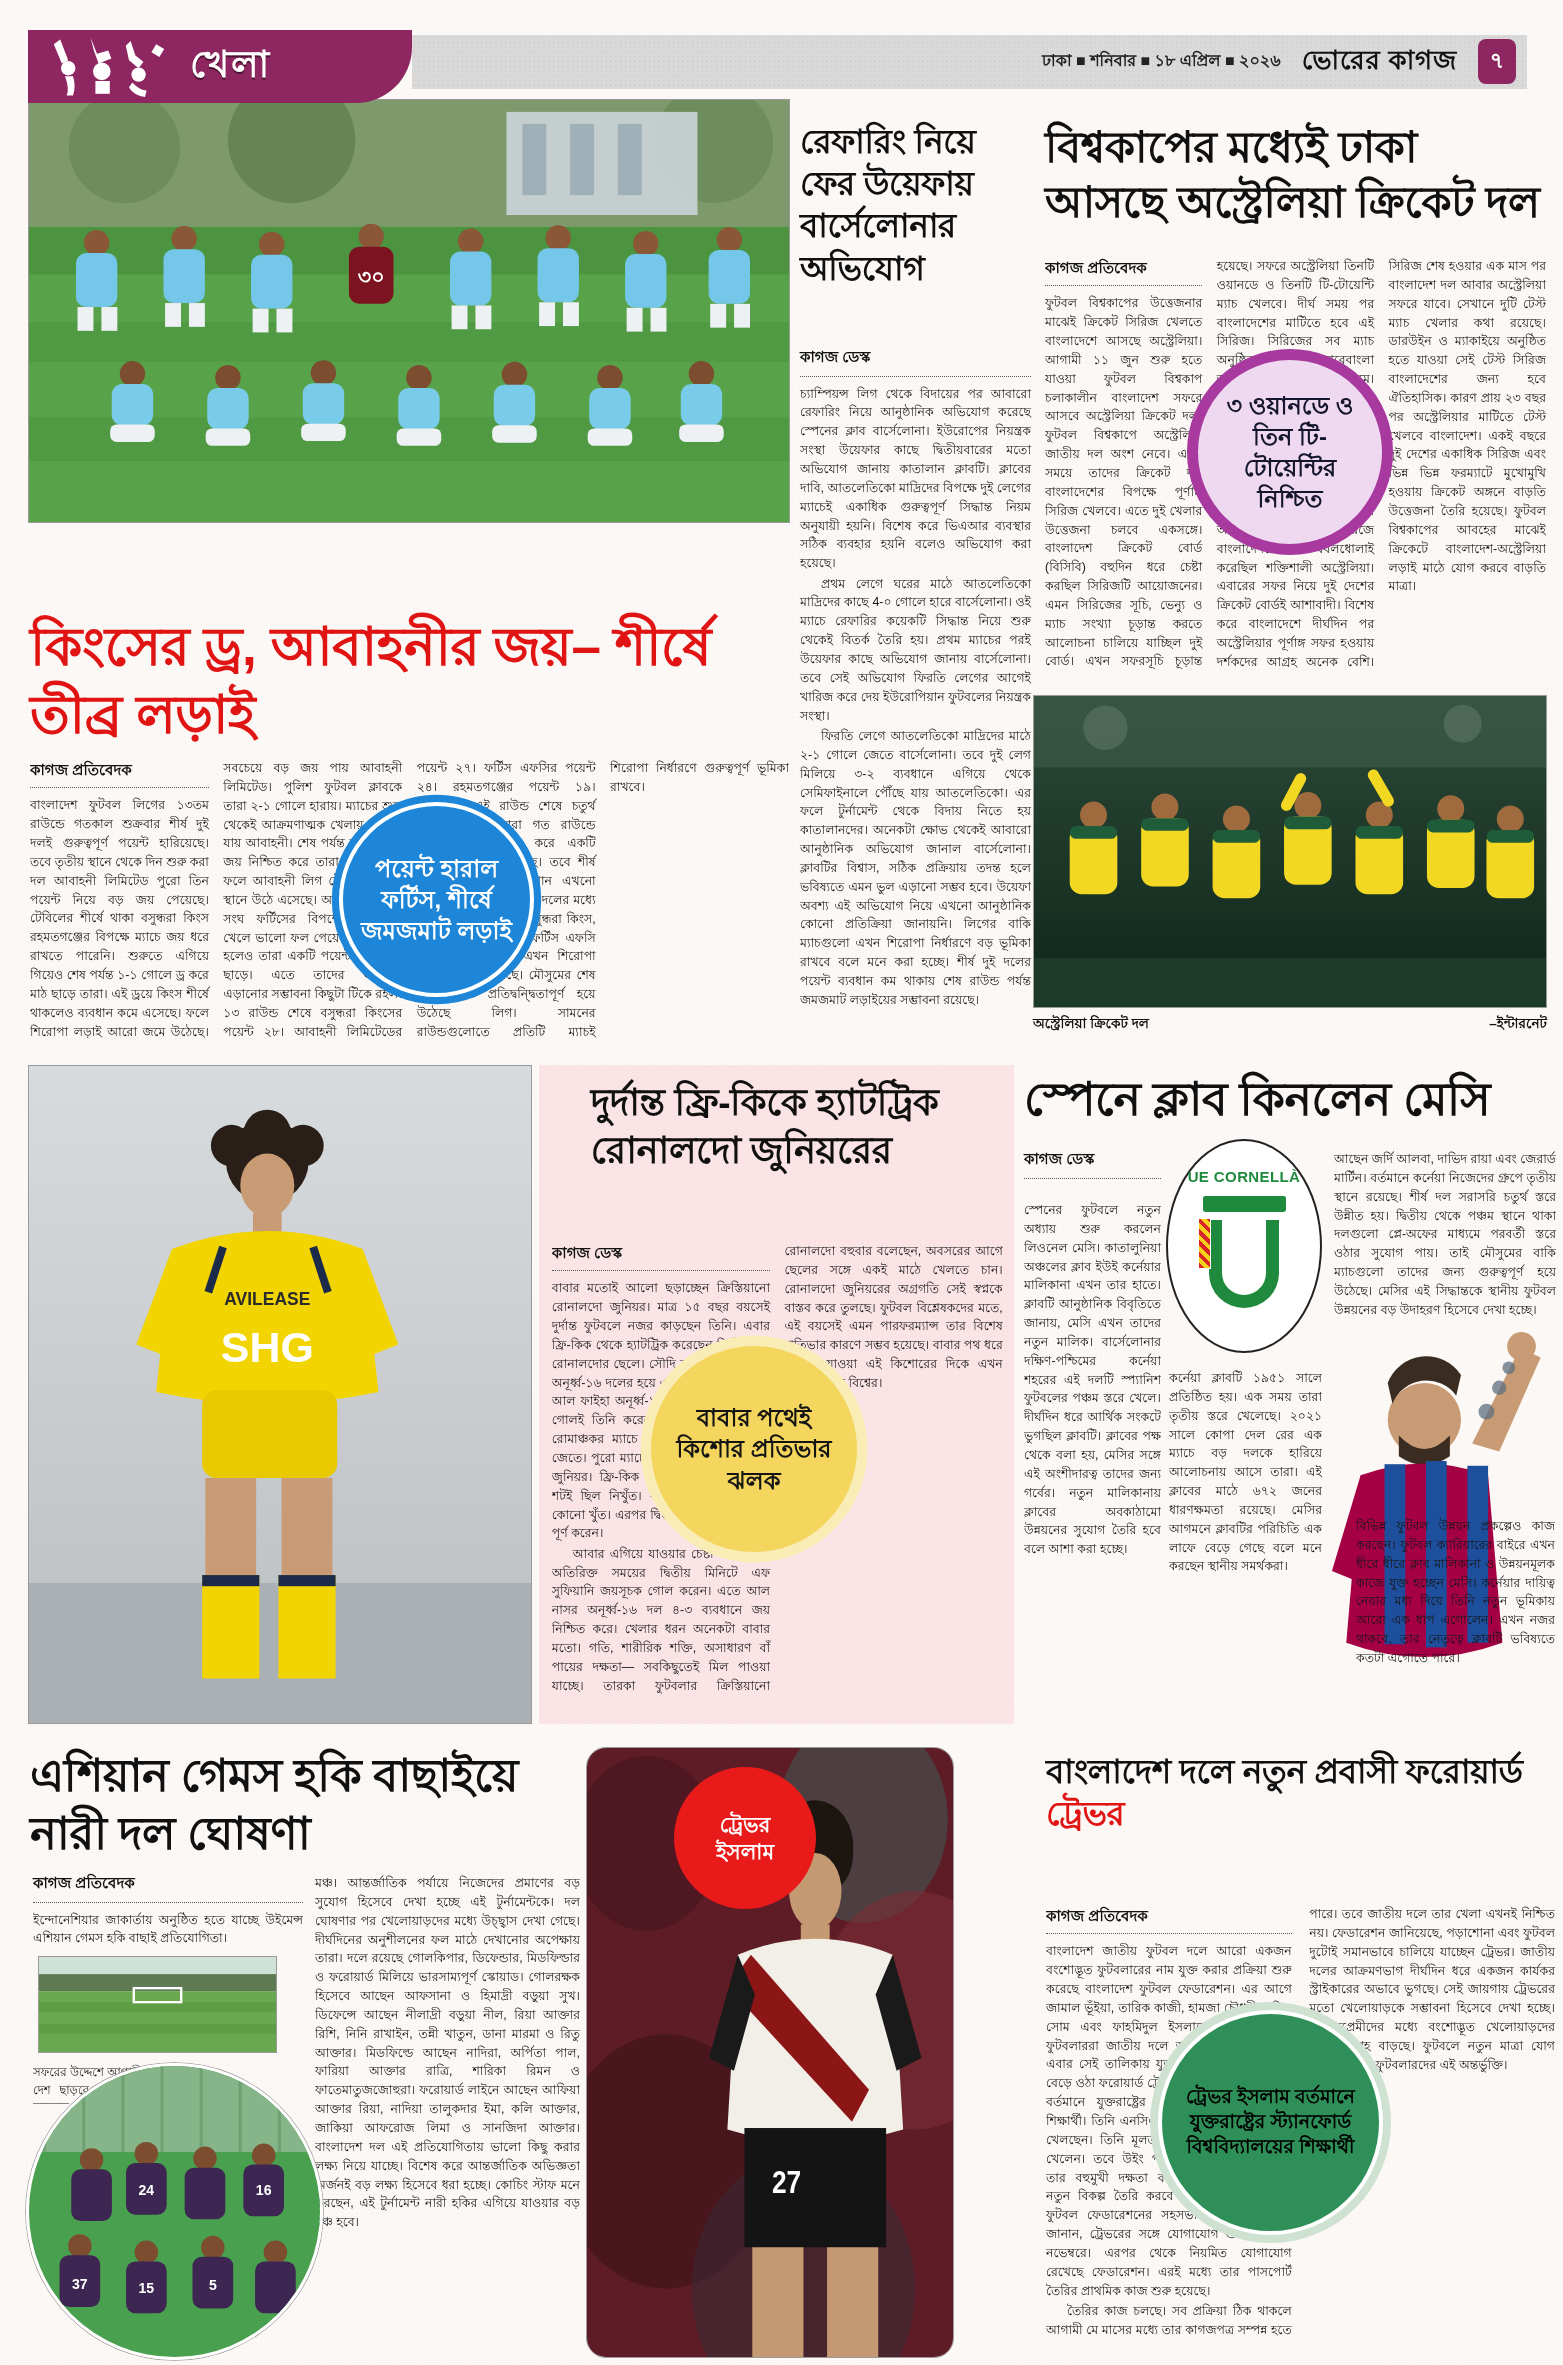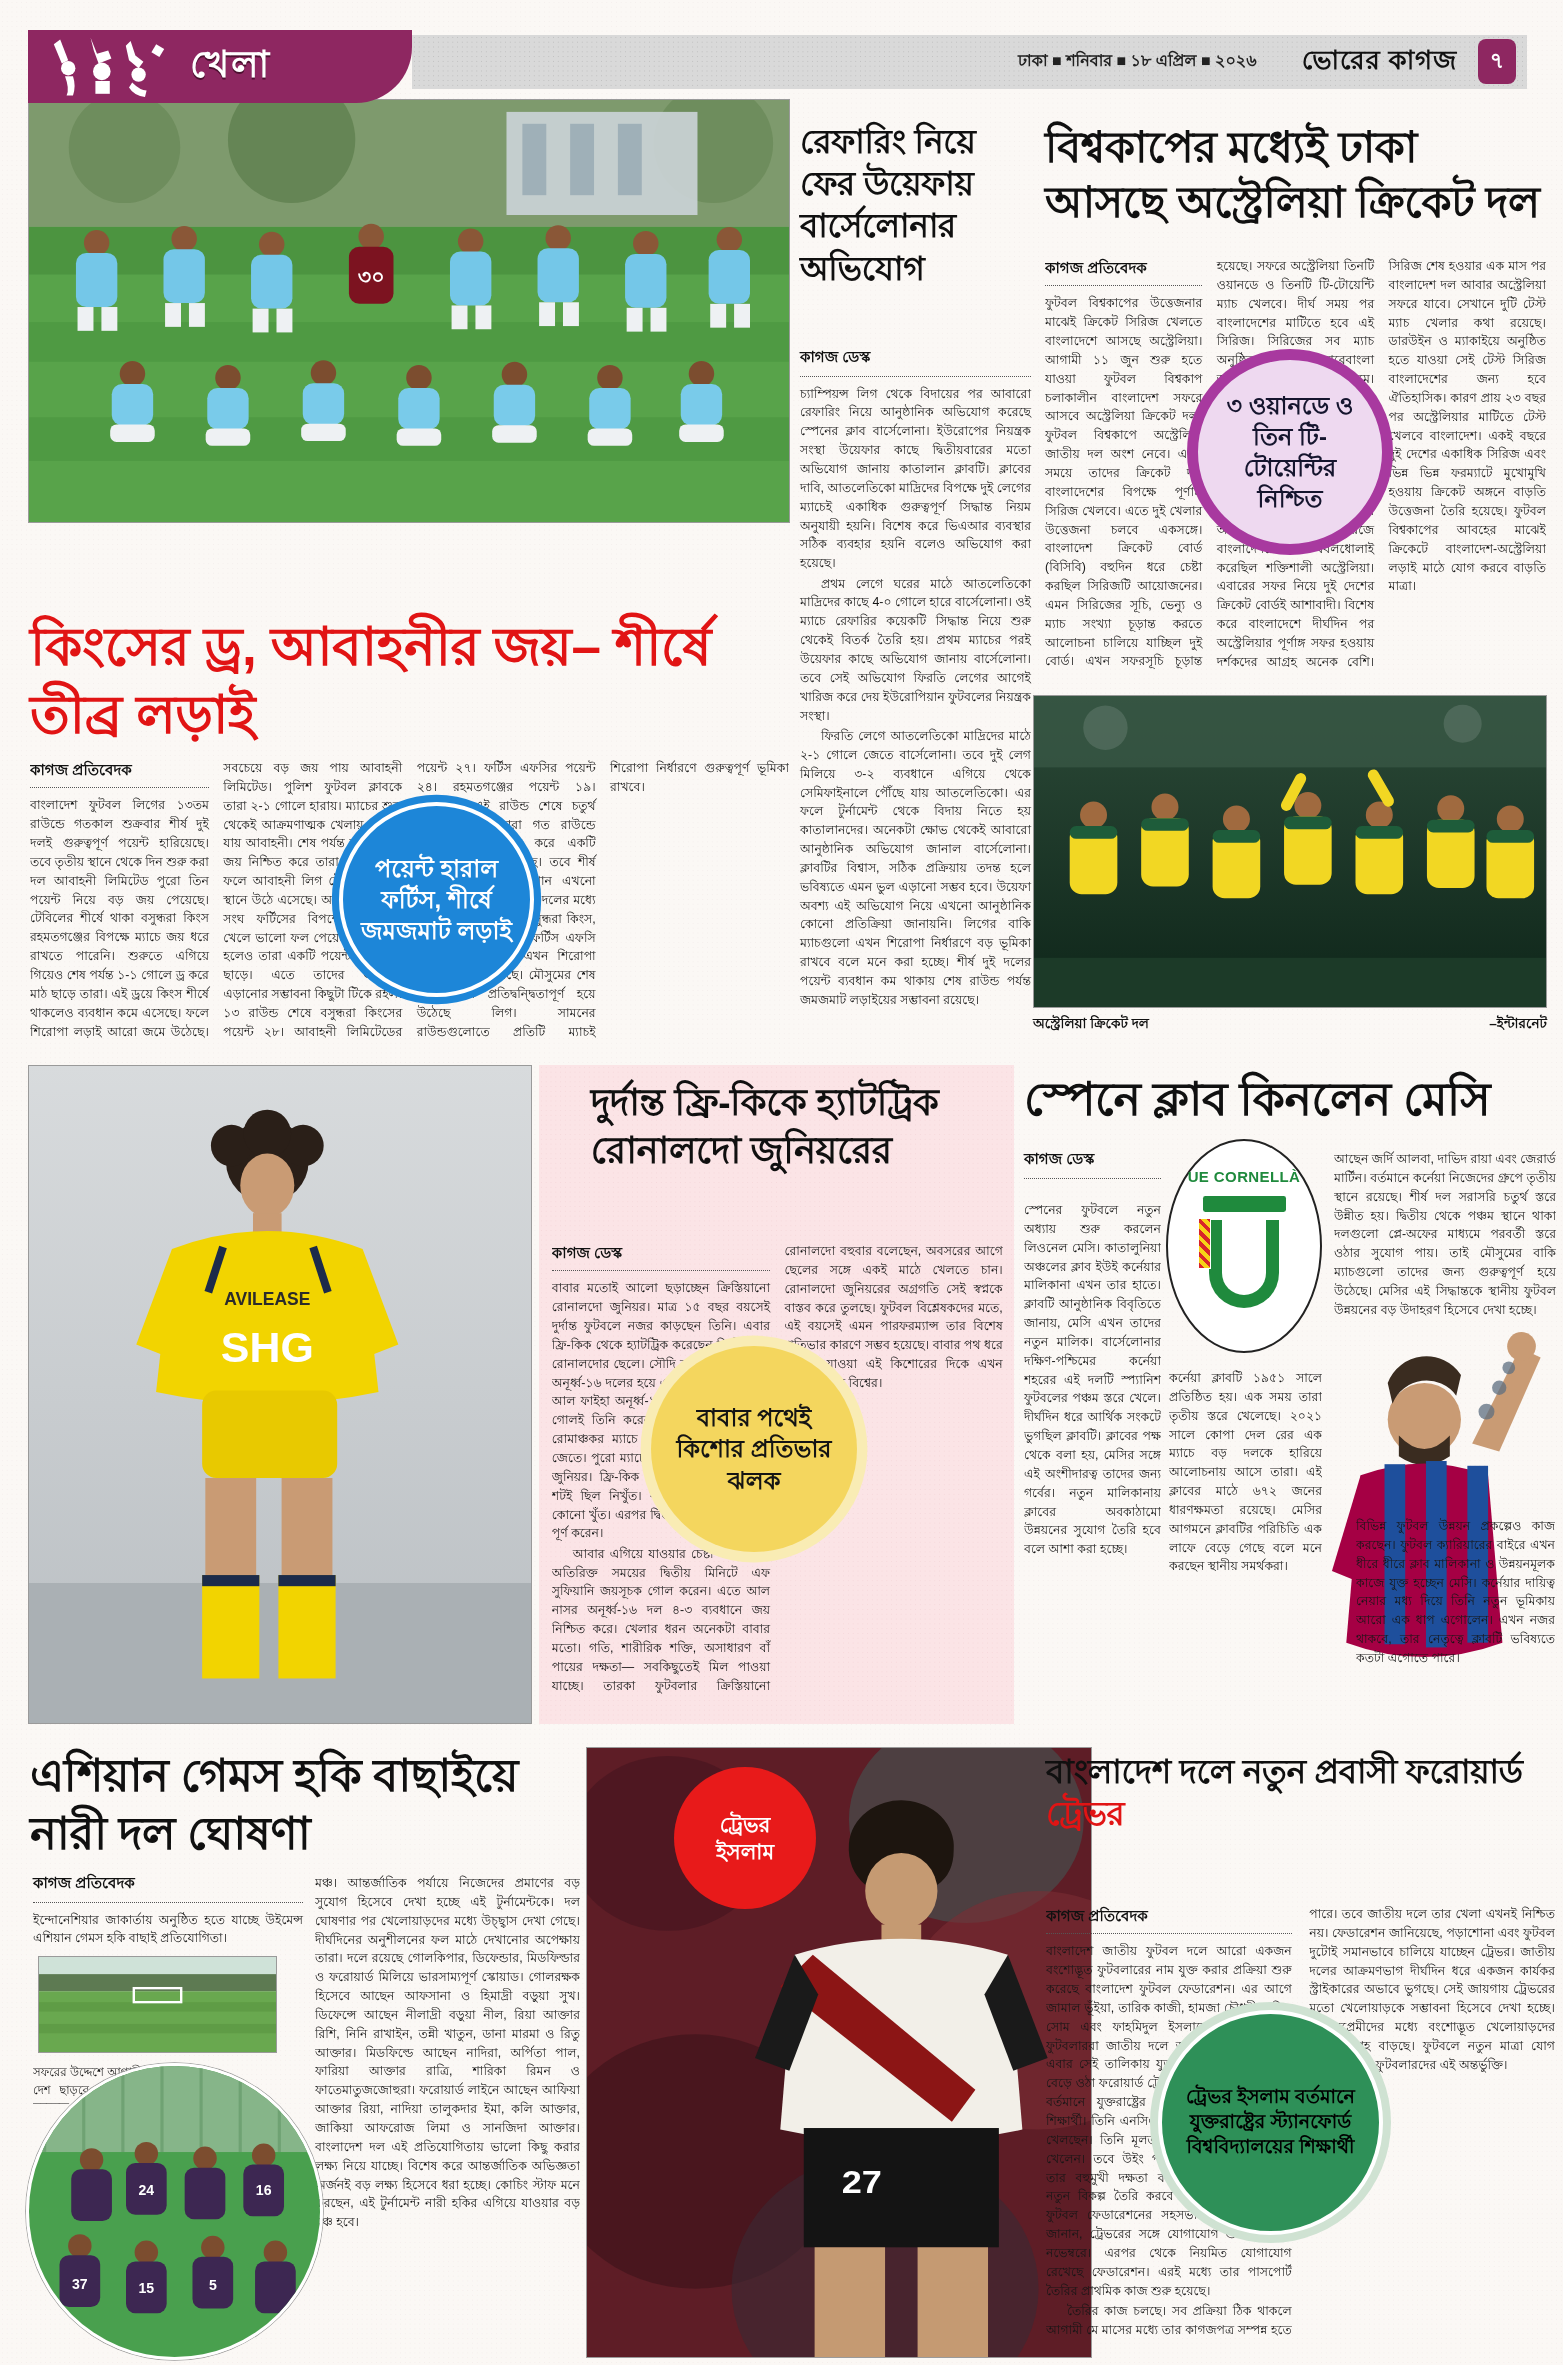--- a/index.html
+++ b/index.html
@@ -24,21 +24,21 @@
     text-shadow:0 1.6px 0 #4c1030;
   }
   .mast-strip {
     flex:1; height:54px; margin-top:4.8px;
     background-color:#d9d9d9;
     background-image:radial-gradient(#bfbfbf 0.8px, transparent 0.8px);
     background-size:4.8px 4.8px;
     display:flex; align-items:center; justify-content:flex-end; gap:21px; padding-right:11px;
   }
   .dateline { font-size:16px; font-weight:700; color:#222; }
-  .paper-logo { font-size:26px; font-weight:800; color:#111; letter-spacing:0.8px;margin-left:24px; }
+  .paper-logo { font-size:26px; font-weight:800; color:#111; letter-spacing:0.8px; }
   .page-no {
     width:38px; height:45px; background:#8e2761; border-radius:8px;
     color:#fff; font-size:22px; font-weight:800; display:flex; align-items:center; justify-content:center;
   }
   
   .photo { position:absolute; border:0.8px solid #9a9a9a; overflow:hidden; background:#ddd; }
   .photo svg { display:block; width:100%; height:100%; }
   .caption-row { position:absolute; display:flex; justify-content:space-between; font-size:13.6px; font-weight:700; color:#111; }
   .headline { position:absolute; font-weight:800; color:#101010; line-height:1.28; letter-spacing:-0.4px; }
   .byline-block { font-size:15px; font-weight:700; color:#111; border-bottom:1.6px dotted #555; padding-bottom:5.6px; margin-bottom:8px; }
@@ -355,21 +355,21 @@
         <use href="#hk" x="315" y="238"></use>
       <text x="150" y="165" text-anchor="middle" font-size="18" font-weight="bold" fill="#ffffff">24</text>
       <text x="300" y="165" text-anchor="middle" font-size="18" font-weight="bold" fill="#ffffff">16</text>
       <text x="65" y="285" text-anchor="middle" font-size="18" font-weight="bold" fill="#ffffff">37</text>
       <text x="150" y="290" text-anchor="middle" font-size="18" font-weight="bold" fill="#ffffff">15</text>
       <text x="235" y="286" text-anchor="middle" font-size="18" font-weight="bold" fill="#ffffff">5</text>
     </svg>
   </div>
   <div class="bodytext" style="position:absolute; left:315px; top:1874px; width:265px; height:485px; overflow:hidden;">মঞ্চ। আন্তর্জাতিক পর্যায়ে নিজেদের প্রমাণের বড় সুযোগ হিসেবে দেখা হচ্ছে এই টুর্নামেন্টকে। দল ঘোষণার পর খেলোয়াড়দের মধ্যে উচ্ছ্বাস দেখা গেছে। দীর্ঘদিনের অনুশীলনের ফল মাঠে দেখানোর অপেক্ষায় তারা। দলে রয়েছে গোলকিপার, ডিফেন্ডার, মিডফিল্ডার ও ফরোয়ার্ড মিলিয়ে ভারসাম্যপূর্ণ স্কোয়াড। গোলরক্ষক হিসেবে আছেন আফসানা ও হিমাদ্রী বড়ুয়া সুখ। ডিফেন্সে আছেন নীলাদ্রী বড়ুয়া নীল, রিয়া আক্তার রিশি, নিনি রাখাইন, তন্নী খাতুন, ডানা মারমা ও রিতু আক্তার। মিডফিল্ডে আছেন নাদিরা, অর্পিতা পাল, ফারিয়া আক্তার রাত্রি, শারিকা রিমন ও ফাতেমাতুজজোহুরা। ফরোয়ার্ড লাইনে আছেন আফিয়া আক্তার রিয়া, নাদিয়া তালুকদার ইমা, কলি আক্তার, জাকিয়া আফরোজ লিমা ও সানজিদা আক্তার। বাংলাদেশ দল এই প্রতিযোগিতায় ভালো কিছু করার লক্ষ্য নিয়ে যাচ্ছে। বিশেষ করে আন্তর্জাতিক অভিজ্ঞতা অর্জনই বড় লক্ষ্য হিসেবে ধরা হচ্ছে। কোচিং স্টাফ মনে করছেন, এই টুর্নামেন্ট নারী হকির এগিয়ে যাওয়ার বড় মঞ্চ হবে।</div>
 
-  <div class="photo" style="left:586px; top:1747px; width:506px; height:611px;">
+  <div class="photo" style="left:586px; top:1747px; width:368px; height:611px;border-radius:20px;">
     <svg viewBox="0 0 558 766" preserveAspectRatio="none">
       <rect width="558" height="766" fill="#5e1d26"></rect>
       <circle cx="90" cy="120" r="110" fill="#4a1720" opacity="0.8"></circle>
       <circle cx="420" cy="90" r="130" fill="#3f5b57" opacity="0.55"></circle>
       <circle cx="500" cy="330" r="150" fill="#7b2d33" opacity="0.6"></circle>
       <circle cx="120" cy="520" r="160" fill="#44151d" opacity="0.8"></circle>
       <circle cx="330" cy="680" r="170" fill="#3a2a33" opacity="0.6"></circle>
       <g>
         <path d="M290 120 a58 58 0 0 1 116 8 q0 30 -18 44 l-80 0 q-20 -20 -18 -52" fill="#1d150f"></path>
         <ellipse cx="348" cy="180" rx="40" ry="48" fill="#c59a72"></ellipse>

